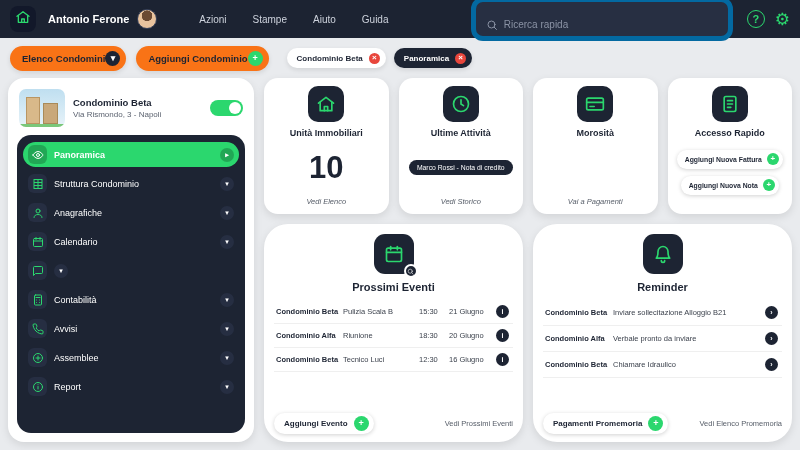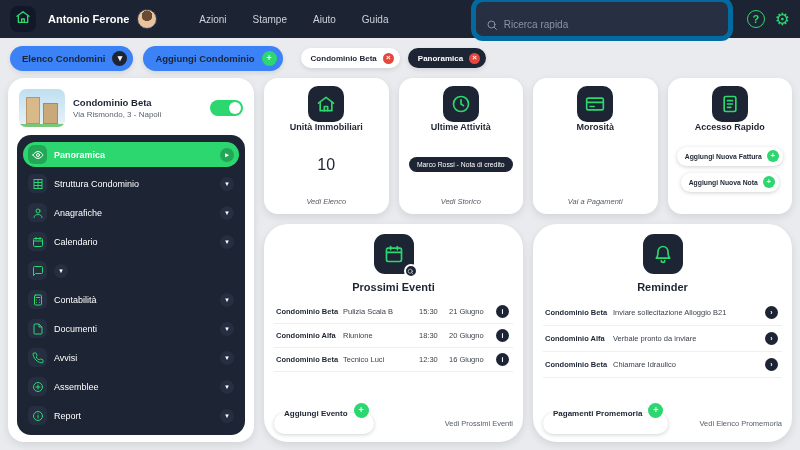--- a/index.html
+++ b/index.html
@@ -14,21 +14,21 @@
   .topnav { display:flex; gap:26px; margin-left:34px; }
   .topnav span { color:#cdd2dc; font-size:10px; cursor:pointer; }
   .search-pill { margin-left:auto; width:262px; height:22px; background:#272f42; border:5px solid #0369a1; border-radius:12px; display:flex; align-items:flex-start; padding:17px 10px; gap:6px; }
   .search-pill input { background:transparent; border:none; outline:none; color:#cfd4de; font-size:10px; width:100%; font-family:"Liberation Sans", sans-serif; }
   .search-pill input::placeholder { color:#8b93a5; }
   .round-help { width:18px; height:18px; border-radius:50%; border:1.5px solid #2bd76e; color:#2bd76e; font-size:11px; font-weight:bold; display:flex; align-items:center; justify-content:center; margin-left:6px; cursor:pointer; }
   .gear { color:#2bd76e; font-size:17px; line-height:1; cursor:pointer; margin-left:2px; }
 
   
   .controls { height:40px; display:flex; align-items:center; padding:0 10px; gap:10px; }
-  .pill { background:#3b82f6; border-radius:13px; height:25px; display:flex; align-items:center; gap:7px; padding:0 6px 0 12px; font-size:9.5px; font-weight:bold; box-shadow:0 2px 5px rgba(0,0,0,.10); cursor:pointer; white-space:nowrap; }
+  .pill { background:#f97316; border-radius:13px; height:25px; display:flex; align-items:center; padding:0 6px 0 12px; font-size:9.5px; font-weight:bold; box-shadow:0 2px 5px rgba(0,0,0,.10); cursor:pointer; white-space:nowrap; }
   .mini-circle { width:15px; height:15px; border-radius:50%; display:flex; align-items:center; justify-content:center; color:#fff; font-size:9px; line-height:1; flex:0 0 auto; }
   .mini-dark { background:#1d2433; }
   .mini-green { background:#2bd76e; }
   .tabs { display:flex; gap:8px; margin-left:8px; }
   .tab { height:20px; border-radius:10px; display:flex; align-items:center; gap:6px; padding:0 6px 0 10px; font-size:8px; font-weight:bold; box-shadow:0 2px 5px rgba(0,0,0,.10); cursor:pointer; white-space:nowrap; }
   .tab-light { background:#fff; color:#1d2433; }
   .tab-dark { background:#1d2433; color:#fff; }
   .x-circle { width:11px; height:11px; border-radius:50%; background:#e8463c; color:#fff; font-size:8px; display:flex; align-items:center; justify-content:center; line-height:1; cursor:pointer; }
 
   
@@ -53,42 +53,42 @@
   .menu-item .lbl { flex:1; white-space:nowrap; overflow:hidden; }
   .menu-item .chev { width:14px; height:14px; border-radius:50%; background:#262e42; color:#fff; font-size:7px; display:flex; align-items:center; justify-content:center; line-height:1; flex:0 0 auto; }
   .menu-item.active { background:#2bd76e; font-weight:bold; }
   .menu-item.active .ibox, .menu-item.active .chev { background:rgba(0,0,0,.22); color:#fff; }
 
   
   .main { flex:1; display:flex; flex-direction:column; gap:10px; min-width:0; }
   .cards-row { display:grid; grid-template-columns:repeat(4,1fr); gap:10px; height:136px; }
   .card { background:#fff; border-radius:14px; box-shadow:0 3px 8px rgba(0,0,0,.10); display:flex; flex-direction:column; align-items:center; padding:8px 6px 6px; }
   .icon-sq { width:36px; height:36px; border-radius:10px; background:#1d2433; color:#2bd76e; display:flex; align-items:center; justify-content:center; position:relative; flex:0 0 auto; }
-  .card .title { font-size:9px; font-weight:bold; text-align:center; }
+  .card .title { font-size:9px; font-weight:bold; margin-top:6px; text-align:center; }
   .card .mid { flex:1; display:flex; align-items:center; justify-content:center; width:100%; }
-  .big-num { font-size:16px; font-weight:normal; }
+  .big-num { font-size:31px; font-weight:bold; }
   .card .link { font-size:7.5px; color:#565d68; cursor:pointer; margin-top:auto; padding-bottom:2px; white-space:nowrap;font-style:italic; }
   .dark-pill { background:#1d2433; color:#fff; font-size:6.8px; border-radius:9px; padding:4px 8px; white-space:nowrap; cursor:pointer; }
   .quick-btns { display:flex; flex-direction:column; gap:7px; width:100%; align-items:center; }
   .quick-btn { background:#fff; box-shadow:0 1px 4px rgba(0,0,0,.18); border-radius:10px; height:19px; display:flex; align-items:center; gap:5px; padding:0 4px 0 8px; font-size:6.8px; font-weight:bold; cursor:pointer; white-space:nowrap; }
   .quick-btn .mini-circle { width:12px; height:12px; font-size:8px; }
 
   .bottom-row { display:grid; grid-template-columns:1fr 1fr; gap:10px; flex:1; }
   .panel { background:#fff; border-radius:24px; box-shadow:0 3px 8px rgba(0,0,0,.10); display:flex; flex-direction:column; align-items:center; padding:10px 10px 8px; }
   .icon-lg { width:40px; height:40px; border-radius:11px; }
   .badge { position:absolute; right:-4px; bottom:-4px; width:14px; height:14px; border-radius:50%; background:#1d2433; border:2px solid #fff; display:flex; align-items:center; justify-content:center; color:#fff; }
   .panel .title { font-size:11px; font-weight:bold; margin-top:7px; }
   .rows { width:100%; margin-top:7px; }
   .evt-row { display:grid; grid-template-columns:64px 1fr 27px 44px 15px; align-items:center; gap:3px; padding:5px 2px; border-bottom:1px solid #efefef; font-size:7.5px; }
   .rem-row { display:grid; grid-template-columns:64px 1fr 15px; align-items:center; gap:4px; padding:6px 2px; border-bottom:1px solid #efefef; font-size:7.5px; }
   .c-bold { font-weight:bold; }
   .c-gray { color:#3c424d; }
   .info-dot { width:13px; height:13px; border-radius:50%; background:#1d2433; color:#fff; font-size:7px; font-weight:bold; display:flex; align-items:center; justify-content:center; cursor:pointer; }
   .panel-footer { margin-top:auto; width:100%; display:flex; align-items:center; justify-content:space-between; padding-top:6px; }
-  .add-btn { background:#fff; box-shadow:0 1px 4px rgba(0,0,0,.18); border-radius:11px; height:21px; display:flex; align-items:flex-end; gap:6px; padding:0 5px 16px 10px; font-size:8px; font-weight:bold; cursor:pointer; }
+  .add-btn { background:#fff; box-shadow:0 1px 4px rgba(0,0,0,.18); border-radius:11px; height:21px; display:flex; align-items:center; gap:6px; padding:0 5px 0 10px; font-size:8px; font-weight:bold; cursor:pointer; }
   .footer-link { font-size:7.5px; color:#565d68; cursor:pointer; }
 
   .ic { width:12px; height:12px; }
   .ic16 { width:16px; height:16px; }
   .ic20 { width:20px; height:20px; }
   .ic7 { width:7px; height:7px; }
 </style>
 </head>
 <body>
 
@@ -290,29 +290,20 @@
             <svg class="ic">
               <use href="#i-calc"></use>
             </svg>
           </span>
         <span class="lbl">Contabilità</span>
         <span class="chev">▾</span>
       </div>
       <div class="menu-item">
         <span class="ibox">
             <svg class="ic">
-              <use href="#i-doc"></use>
-            </svg>
-          </span>
-        <span class="lbl">Documenti</span>
-        <span class="chev">▾</span>
-      </div>
-      <div class="menu-item">
-        <span class="ibox">
-            <svg class="ic">
               <use href="#i-phone"></use>
             </svg>
           </span>
         <span class="lbl">Avvisi</span>
         <span class="chev">▾</span>
       </div>
       <div class="menu-item">
         <span class="ibox">
             <svg class="ic">
               <use href="#i-plus-circle"></use>

